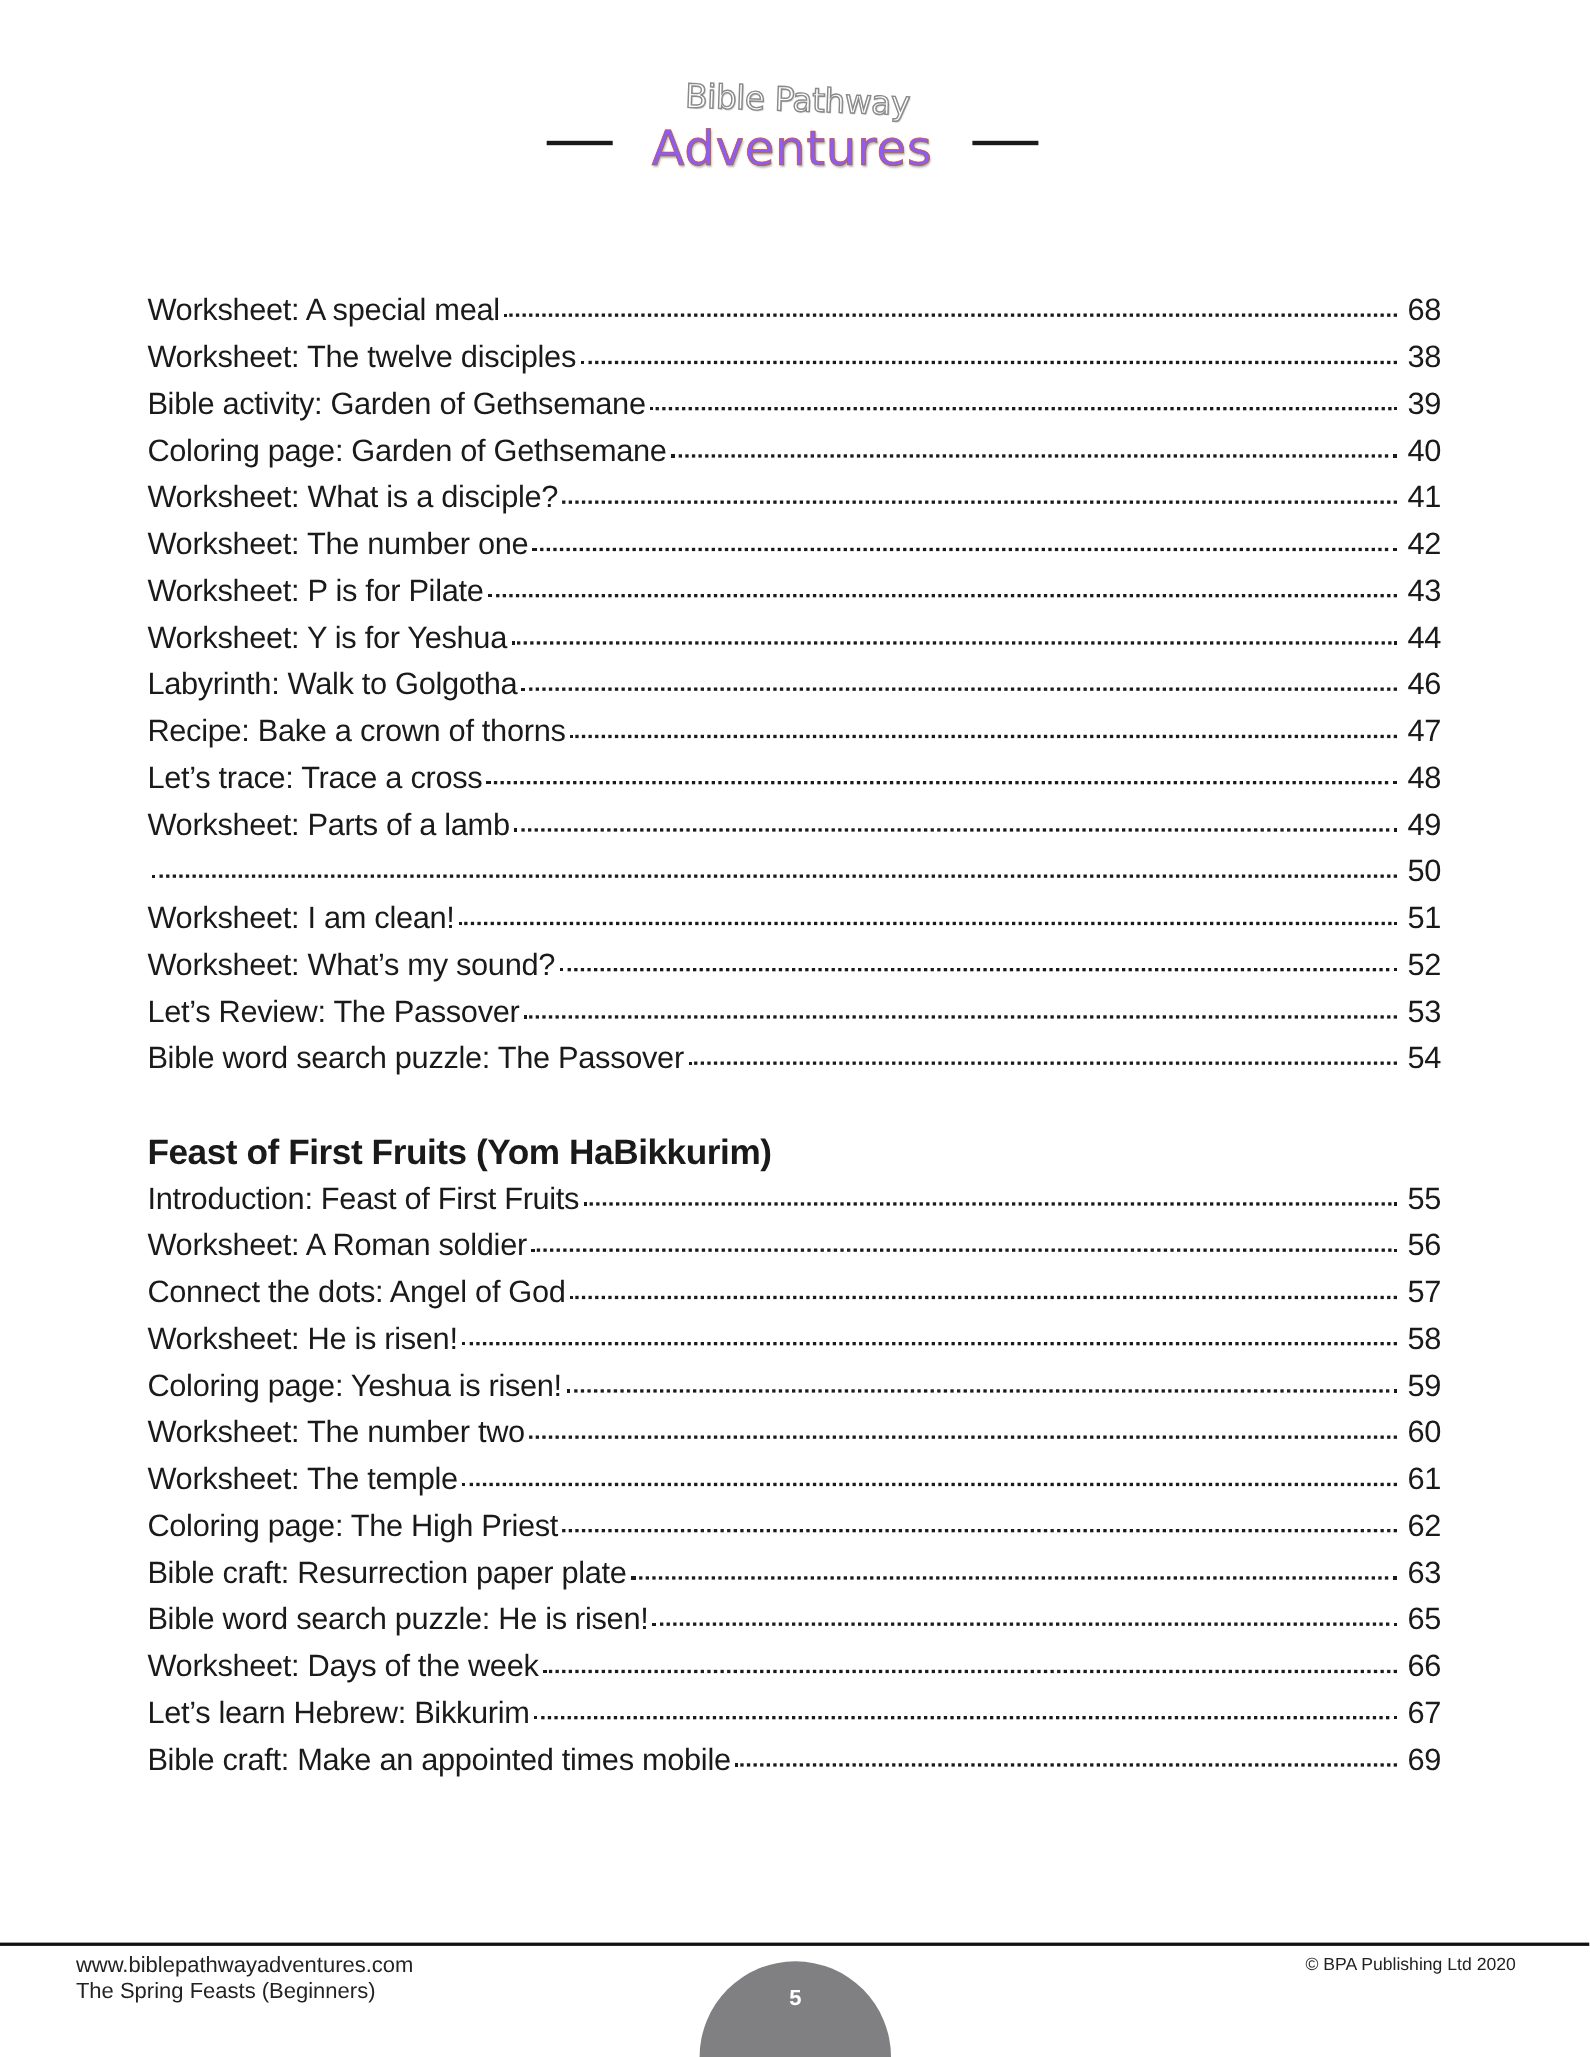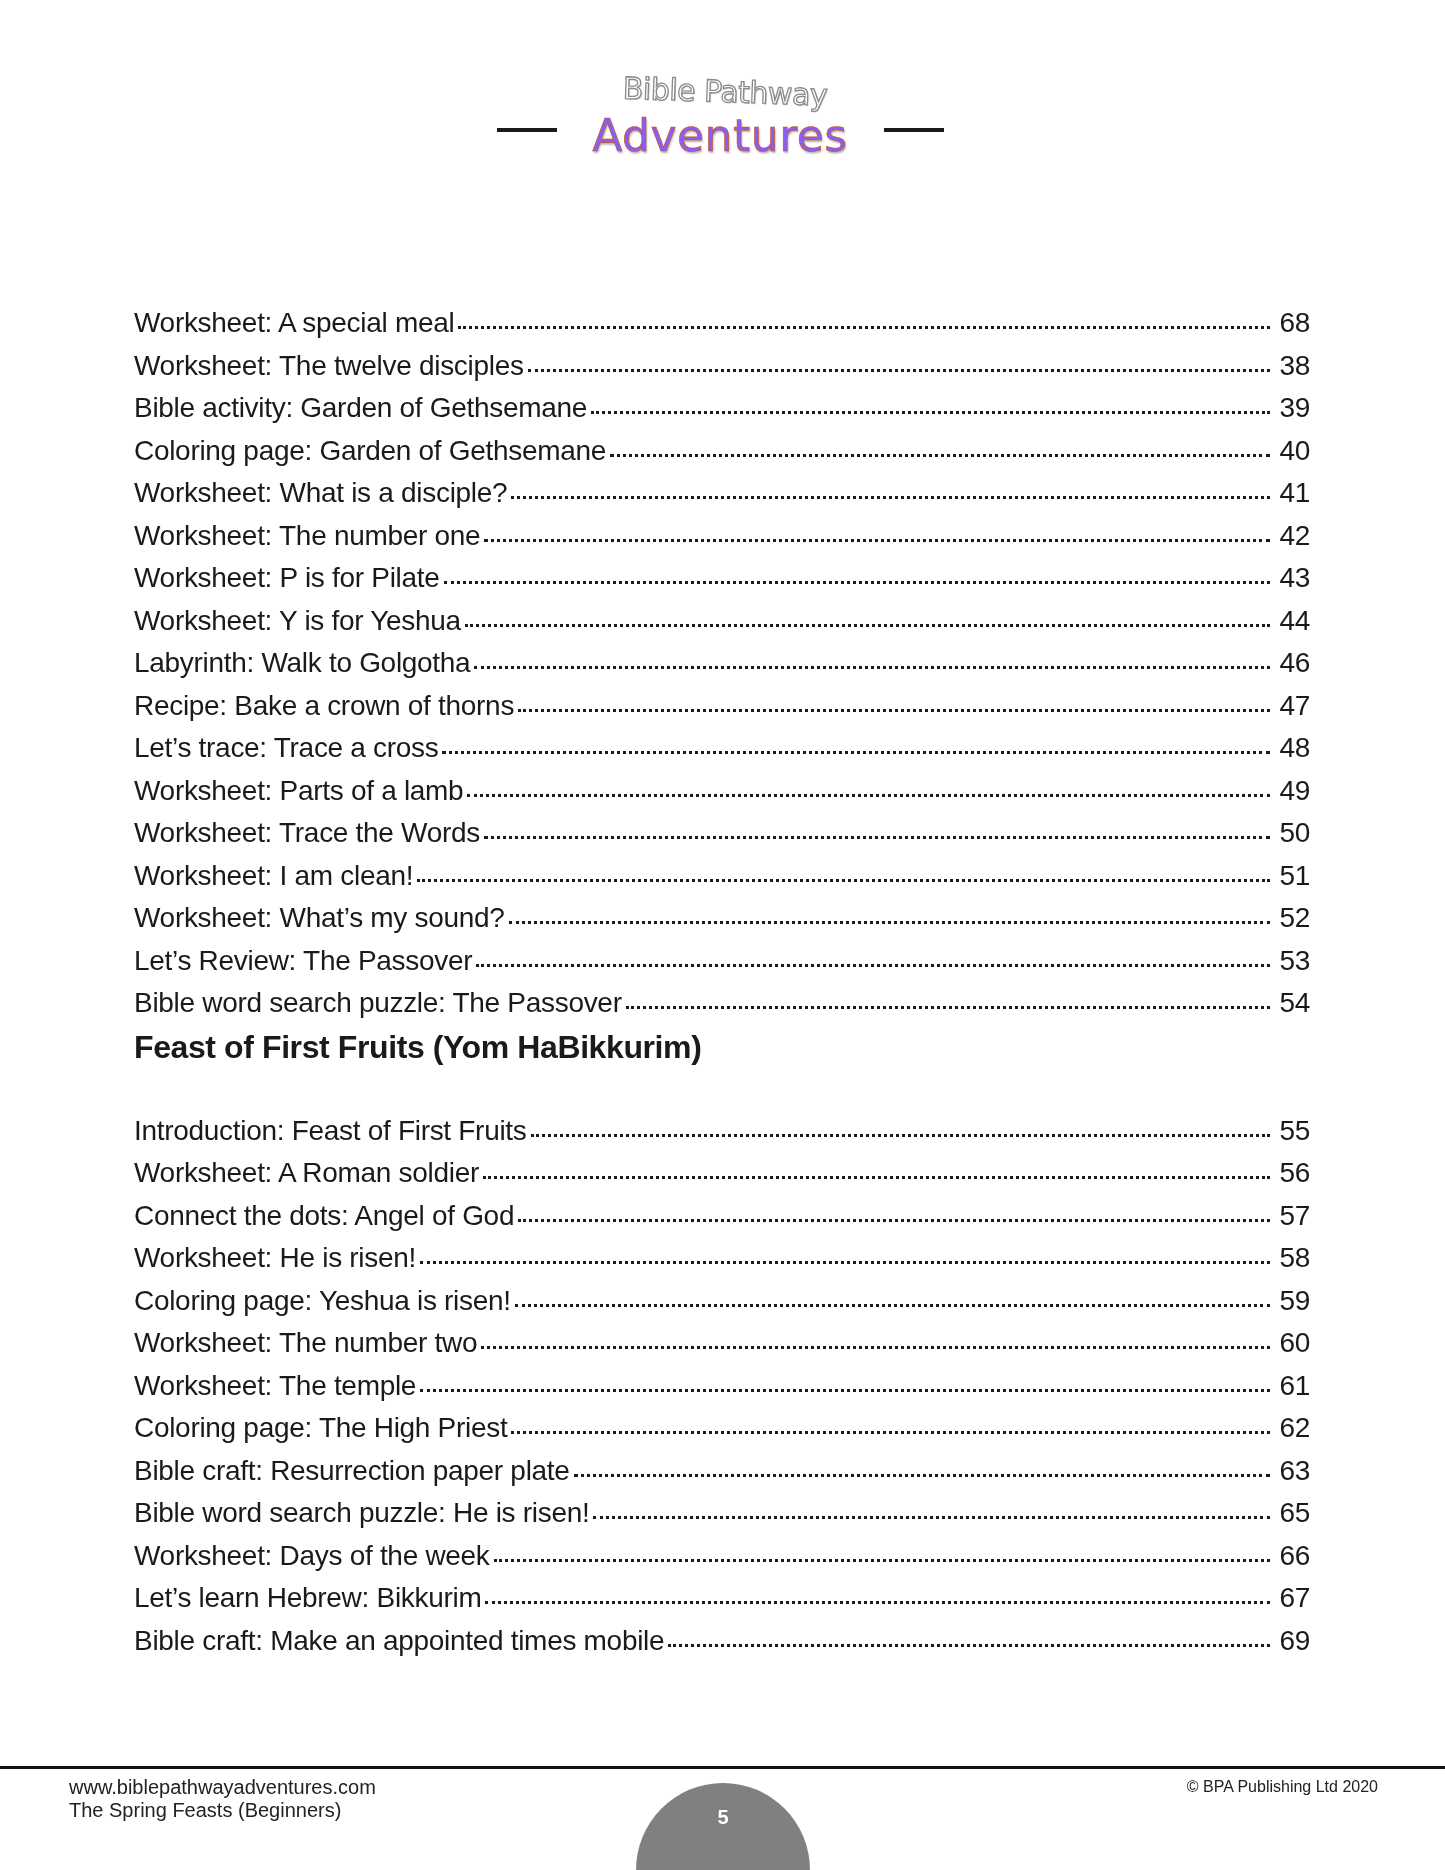--- a/index.html
+++ b/index.html
@@ -69,21 +69,20 @@
     display: flex;
     align-items: baseline;
     height: 42.5px;
     font-size: 28px;
     line-height: 42.5px;
     letter-spacing: -0.3px;
   }
   .toc-title {
     white-space: nowrap;
     flex: 0 0 auto;
-    margin-top: 41px;
   }
   .toc-leader {
     flex: 1 1 auto;
     margin: 0 2px 0 4px;
     border-bottom: 3px dotted #1a1a1a;
     height: 0;
     position: relative;
     top: -3px;
   }
   .toc-page {
@@ -210,21 +209,20 @@
         <span class="toc-title">Let’s trace: Trace a cross</span>
         <span class="toc-leader"></span>
         <span class="toc-page">48</span>
       </div>
       <div class="toc-row">
         <span class="toc-title">Worksheet: Parts of a lamb</span>
         <span class="toc-leader"></span>
         <span class="toc-page">49</span>
       </div>
       <div class="toc-row">
-        <span class="toc-title">Worksheet: Trace the Words</span>
         <span class="toc-leader"></span>
         <span class="toc-page">50</span>
       </div>
       <div class="toc-row">
         <span class="toc-title">Worksheet: I am clean!</span>
         <span class="toc-leader"></span>
         <span class="toc-page">51</span>
       </div>
       <div class="toc-row">
         <span class="toc-title">Worksheet: What’s my sound?</span>

